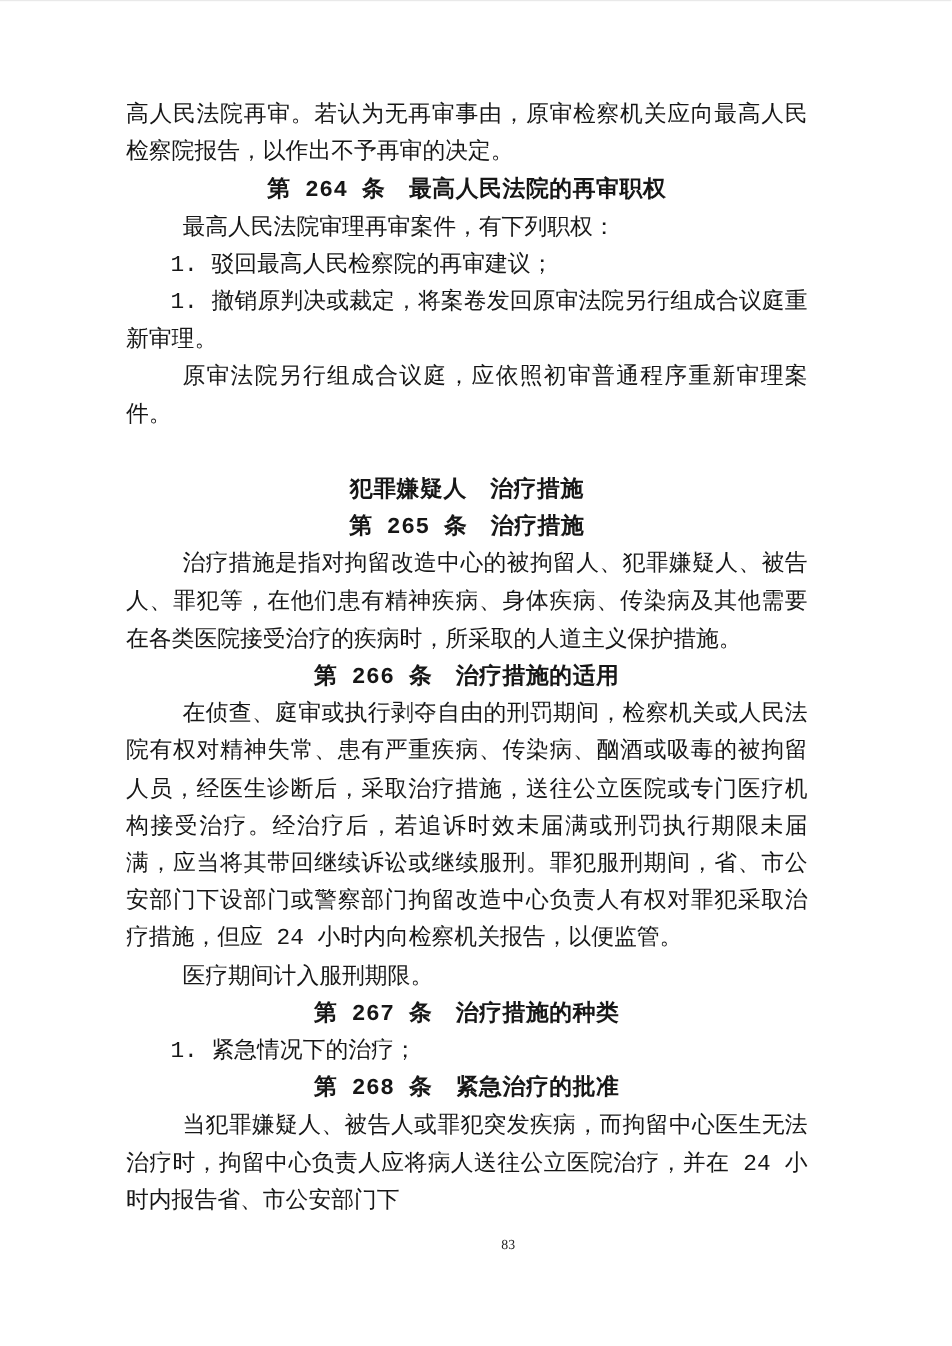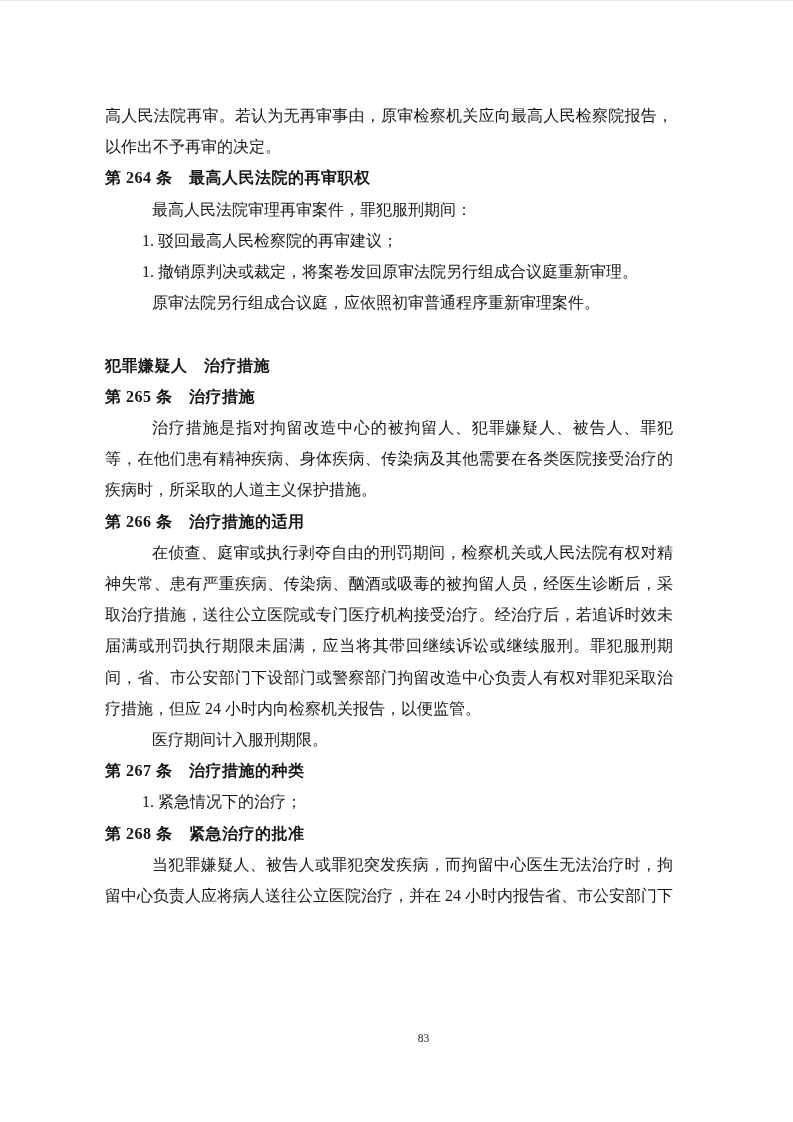--- a/index.html
+++ b/index.html
@@ -14,34 +14,36 @@
     background: #ffffff;
     border-top: 1px solid #e9e9e9;
     overflow: hidden;
     font-family: "Liberation Serif", "DejaVu Serif", serif;
     color: #171717;
     box-sizing: border-box;
   }
   .content {
     position: absolute;
     left: 105px;
-    top: 99px;
+    top: 80px;
     width: 568px;
-    font-size: 16px;
+    font-size: 19px;
     line-height: 31.2px;
     text-align: justify;
+    font-family: Liberation Mono, monospace;
   }
   .content p {
     margin: 0;
     padding: 0;
   }
   p.cont { text-indent: 0; }
   p.para { text-indent: 47px; }
   p.list { text-indent: 37px; }
   p.heading {
+    text-align: center;
     font-weight: bold;
     text-indent: 0;
     letter-spacing: 0.5px;
   }
   .spacer { height: 31.2px; }
   .page-number {
     position: absolute;
     top: 1029px;
     left: 0;
     width: 100%;
@@ -53,21 +55,21 @@
     padding-left: 27px;
   }
 </style>
 </head>
 <body>
 
 <div class="page">
   <main class="content">
     <p class="cont">高人民法院再审。若认为无再审事由，原审检察机关应向最高人民检察院报告，以作出不予再审的决定。</p>
     <p class="heading">第 264 条　最高人民法院的再审职权</p>
-    <p class="para">最高人民法院审理再审案件，罪犯服刑期间：</p>
+    <p class="para">最高人民法院审理再审案件，有下列职权：</p>
     <p class="list">1. 驳回最高人民检察院的再审建议；</p>
     <p class="list">1. 撤销原判决或裁定，将案卷发回原审法院另行组成合议庭重新审理。</p>
     <p class="para">原审法院另行组成合议庭，应依照初审普通程序重新审理案件。</p>
     <div class="spacer"></div>
     <p class="heading">犯罪嫌疑人　治疗措施</p>
     <p class="heading">第 265 条　治疗措施</p>
     <p class="para">治疗措施是指对拘留改造中心的被拘留人、犯罪嫌疑人、被告人、罪犯等，在他们患有精神疾病、身体疾病、传染病及其他需要在各类医院接受治疗的疾病时，所采取的人道主义保护措施。</p>
     <p class="heading">第 266 条　治疗措施的适用</p>
     <p class="para">在侦查、庭审或执行剥夺自由的刑罚期间，检察机关或人民法院有权对精神失常、患有严重疾病、传染病、酗酒或吸毒的被拘留人员，经医生诊断后，采取治疗措施，送往公立医院或专门医疗机构接受治疗。经治疗后，若追诉时效未届满或刑罚执行期限未届满，应当将其带回继续诉讼或继续服刑。罪犯服刑期间，省、市公安部门下设部门或警察部门拘留改造中心负责人有权对罪犯采取治疗措施，但应 24 小时内向检察机关报告，以便监管。</p>
     <p class="para">医疗期间计入服刑期限。</p>

